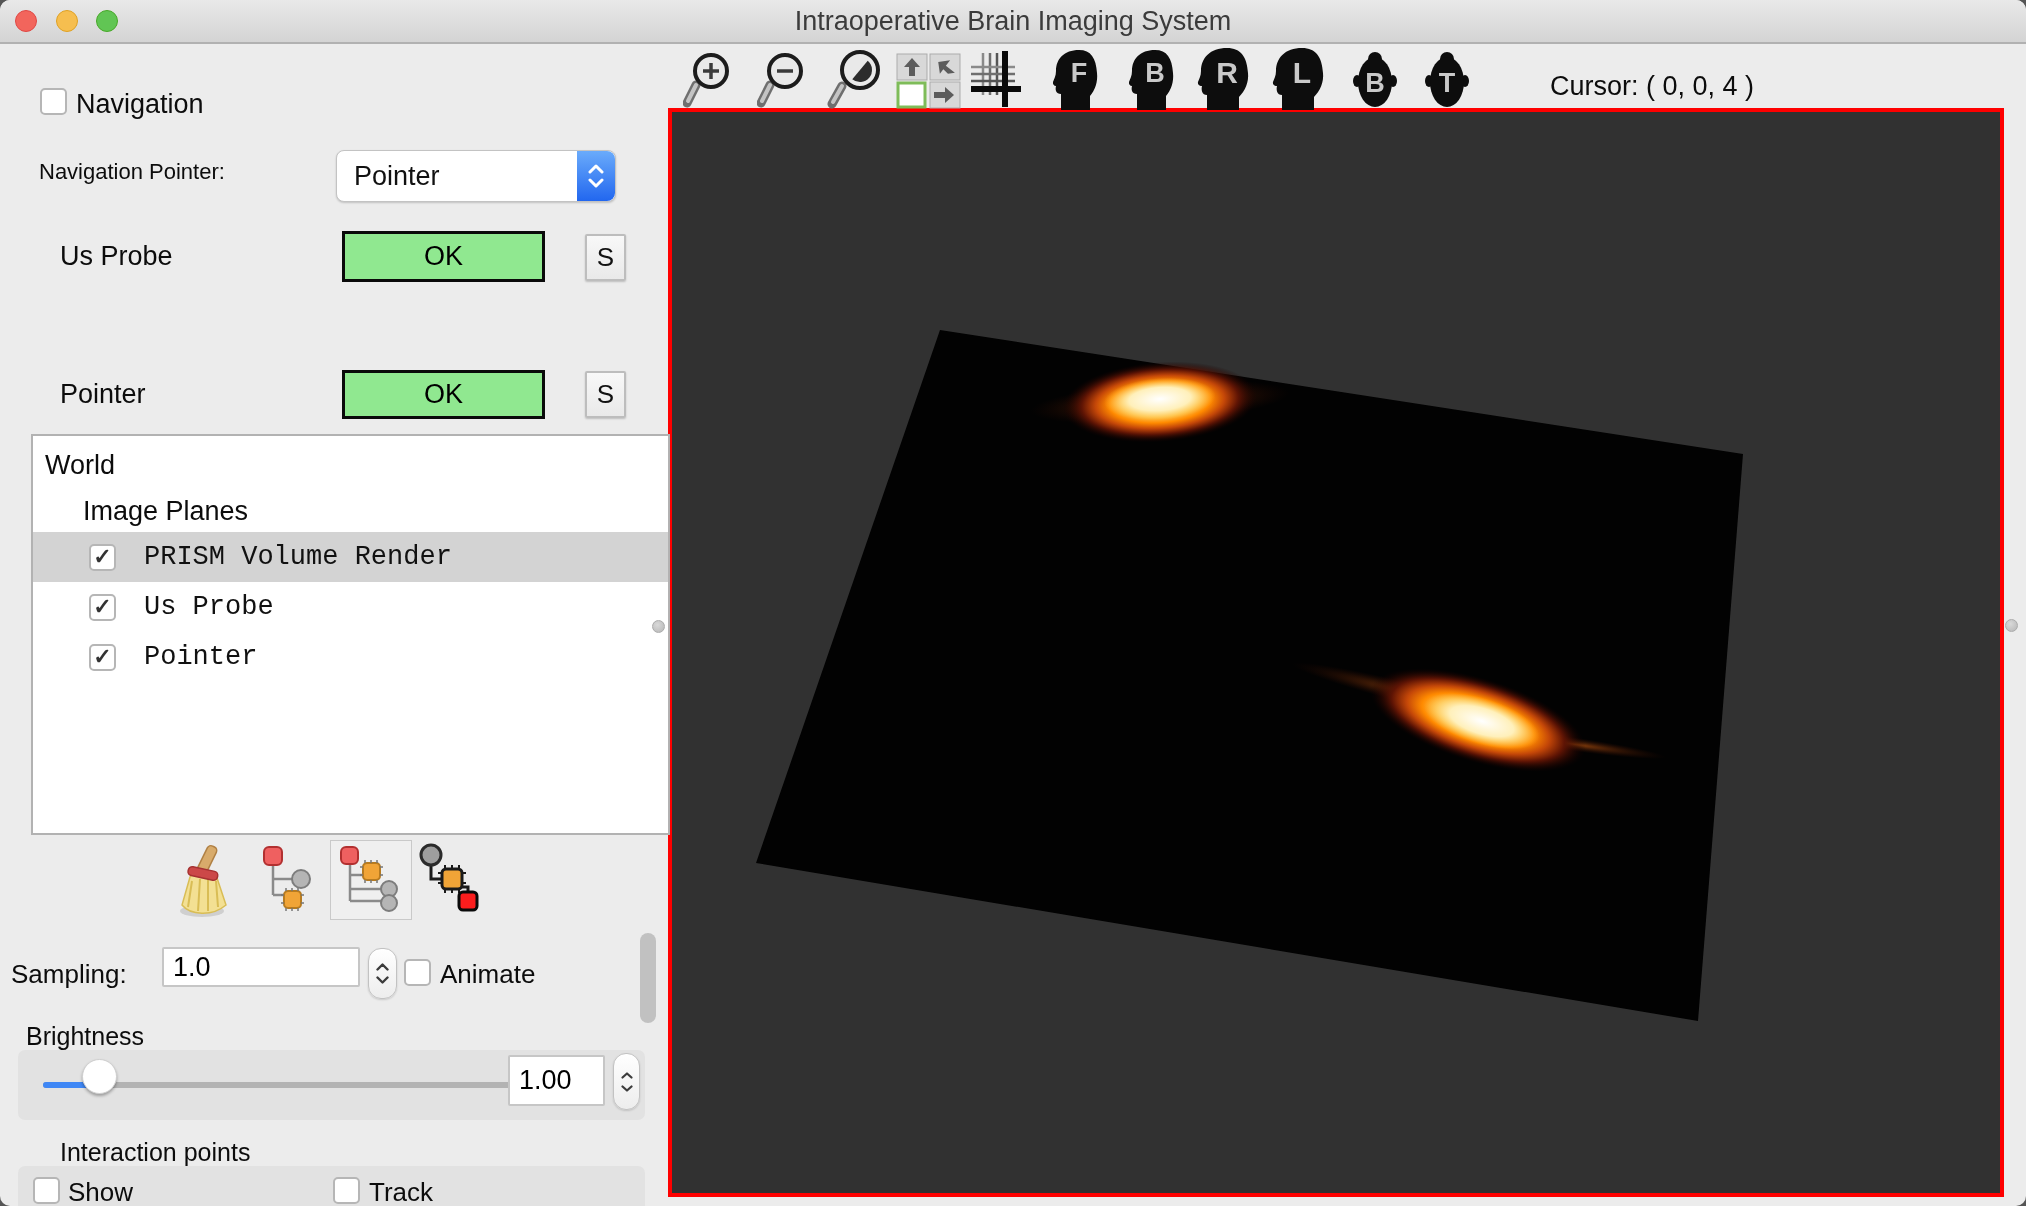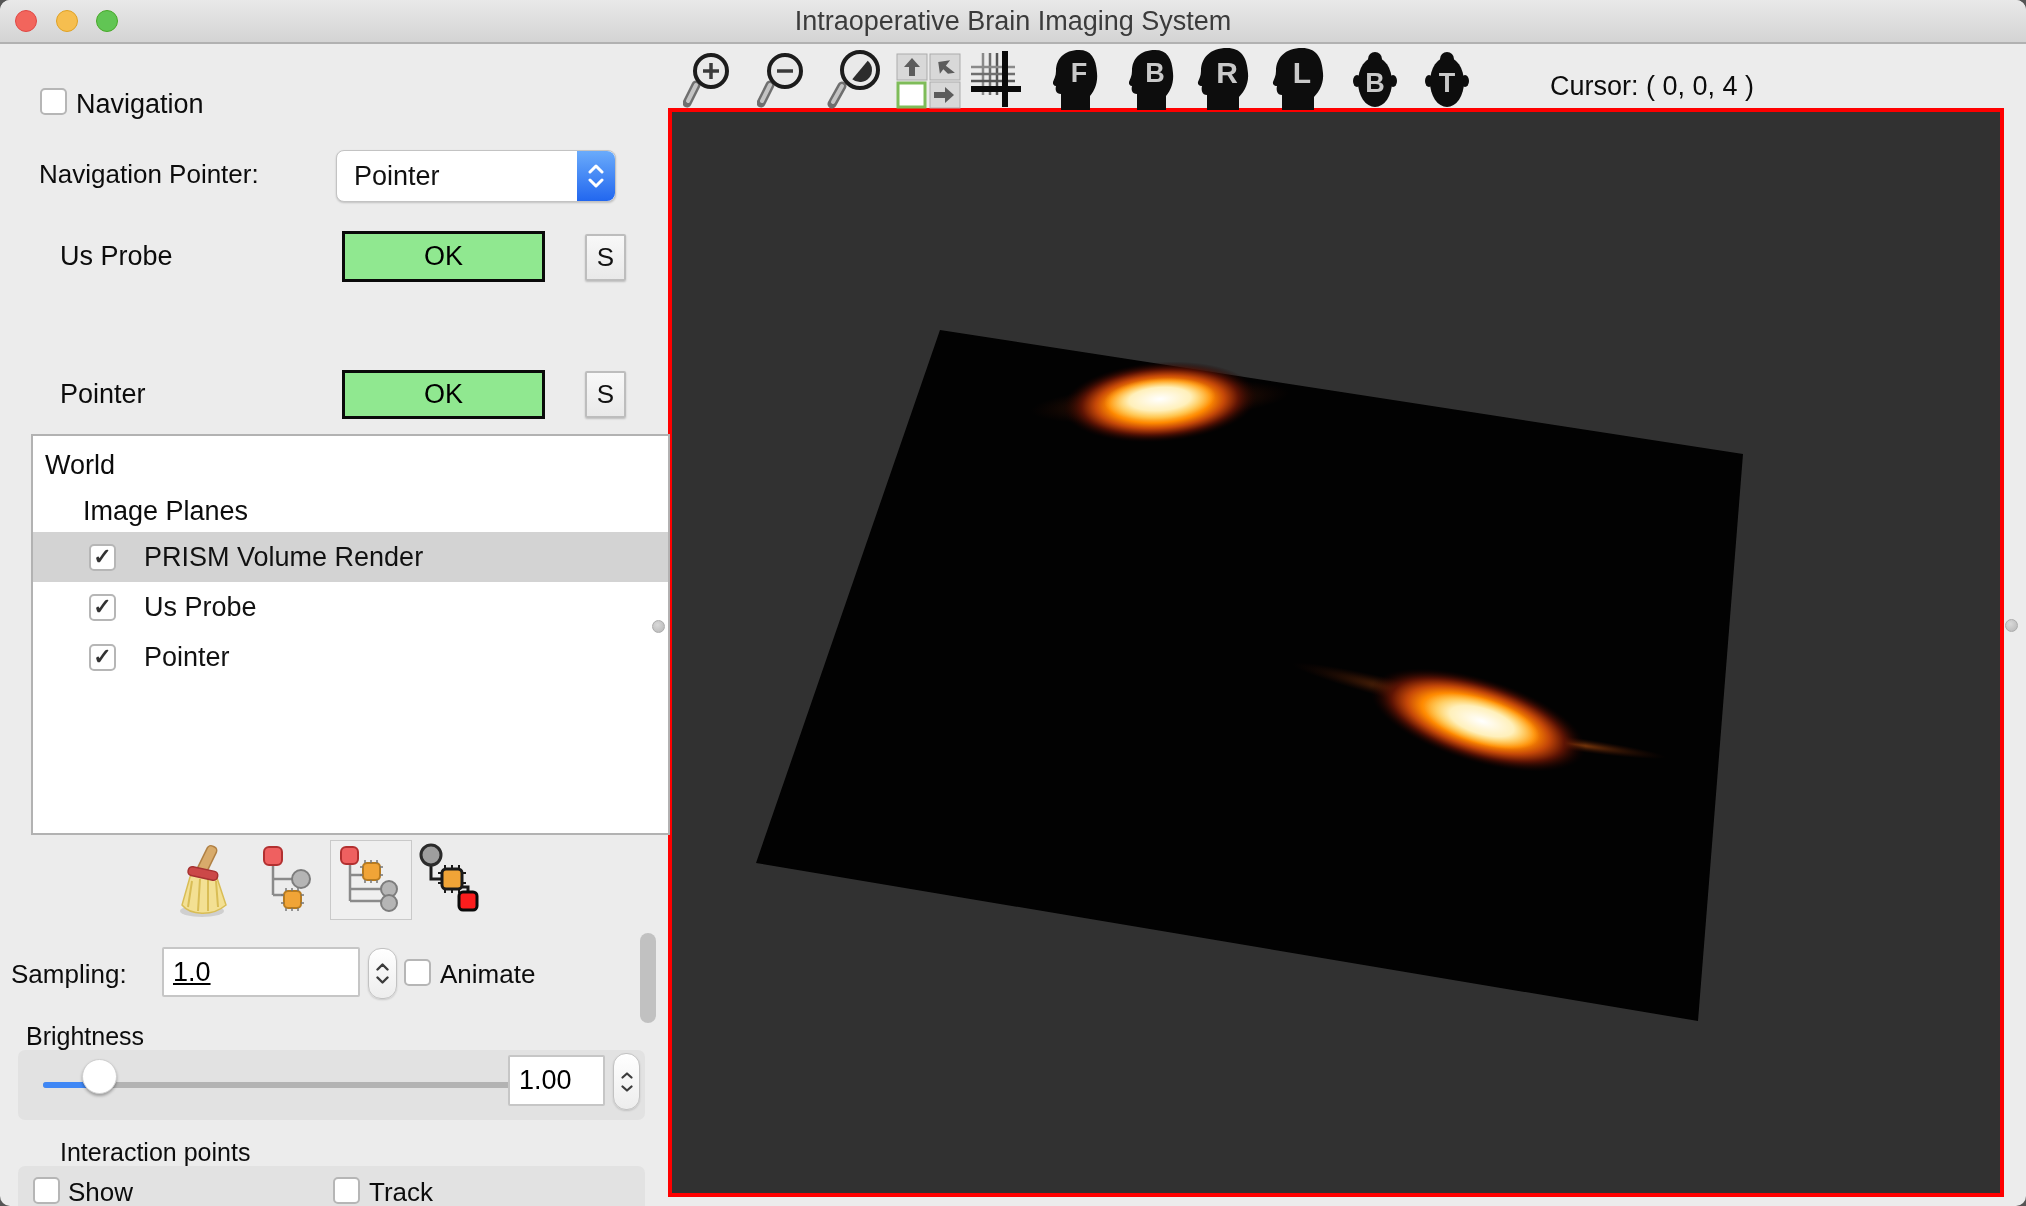--- a/index.html
+++ b/index.html
@@ -30,21 +30,21 @@
   
   #nav-pointer-select{left:336px;top:150px;width:278px;height:50px;background:#fff;border:1px solid #c3c3c3;
       border-radius:8px;box-shadow:0 1px 2px rgba(0,0,0,.18);display:flex;align-items:center;}
   #nav-pointer-select .val{font-size:27px;padding-left:17px;flex:1;}
   #nav-pointer-select .cap{width:38px;height:50px;border-radius:0 8px 8px 0;background:linear-gradient(#6aabfb,#2267ef);
       display:flex;flex-direction:column;align-items:center;justify-content:center;gap:4px;}
   
   #tree{left:10px;top:434px;width:639px;height:401px;background:#fff;border:2px solid #b2b2b2;box-sizing:border-box;margin-left:21px;}
   .trow{position:absolute;left:0;width:100%;height:50px;display:flex;align-items:center;}
   .trow .cb{margin-left:56px;background:#fff;}
-  .trow .txt{font-size:27px;margin-left:28px;}
+  .trow .txt{font-size:27px;margin-left:28px;font-family:Liberation Mono, monospace;}
   .trow.sel{background:#d3d3d3;}
   
   .groupbox{background:#e2e2e2;border-radius:7px;}
   #slider-track{left:25px;top:32px;width:474px;height:6px;background:#b3b3b3;border-radius:3px;}
   #slider-fill{left:25px;top:32px;width:48px;height:6px;background:#3f87f5;border-radius:3px;}
   #slider-thumb{left:64px;top:9px;width:35px;height:35px;background:#fff;border-radius:50%;
       border:1px solid #cfcfcf;box-shadow:0 2px 3px rgba(0,0,0,.3);box-sizing:border-box;}
   
   #view{left:668px;top:108px;width:1336px;height:1089px;border:4px solid #fe0000;box-sizing:border-box;background:#313131;}
   
@@ -184,21 +184,21 @@
     <ellipse cx="40" cy="30" rx="4" ry="6" fill="#0d0d0d"></ellipse>
     <ellipse cx="22" cy="31" rx="17" ry="25" fill="#0d0d0d"></ellipse>
     <text x="22" y="41" class="headletter">T</text>
   </svg>
 
   <div class="abs label" style="left:1550px;top:71px;">Cursor: ( 0, 0, 4 )</div>
 
   <div class="abs cb" style="left:40px;top:88px;"></div>
   <div class="abs label" style="left:76px;top:89px;">Navigation</div>
 
-  <div class="abs label" style="left:39px;top:159px;font-size:26px;">Navigation Pointer:</div>
+  <div class="abs label" style="left:39px;top:159px;font-size:22px;">Navigation Pointer:</div>
   <div class="abs" id="nav-pointer-select">
     <div class="val">Pointer</div>
     <div class="cap">
       <svg width="16" height="10" viewBox="0 0 16 10">
           <polyline points="2,8 8,2 14,8" fill="none" stroke="#fff" stroke-width="3" stroke-linecap="round" stroke-linejoin="round"></polyline>
         </svg>
       <svg width="16" height="10" viewBox="0 0 16 10">
           <polyline points="2,2 8,8 14,2" fill="none" stroke="#fff" stroke-width="3" stroke-linecap="round" stroke-linejoin="round"></polyline>
         </svg>
     </div>
@@ -268,21 +268,21 @@
 
   <svg class="abs tbicon" style="left:418px;top:843px;" width="72" height="70" viewBox="0 0 72 70">
     <path d="M13 22 L13 36 L24 36 M40 44 L50 44 L50 52" stroke="#1a1a1a" stroke-width="3" fill="none"></path>
     <circle cx="13" cy="12" r="10" fill="#9e9e9e" stroke="#2b2b2b" stroke-width="3"></circle>
     <rect x="24" y="26" width="20" height="20" rx="4" fill="#f0a437" stroke="#1a1a1a" stroke-width="3"></rect>
     <path d="M27 22 L27 26 M34 22 L34 26 M41 22 L41 26 M27 46 L27 50 M34 46 L34 50 M41 46 L41 50 M20 30 L24 30 M20 40 L24 40 M44 30 L48 30 M44 40 L48 40" stroke="#1a1a1a" stroke-width="2"></path>
     <rect x="41" y="49" width="18" height="18" rx="4" fill="#fb1d1d" stroke="#0a0a0a" stroke-width="3"></rect>
   </svg>
 
   <div class="abs label" style="left:11px;top:959px;font-size:26px;">Sampling:</div>
-  <input class="abs field" style="left: 162px; top: 947px; width: 198px; height: 50px; text-decoration: underline;" value="1.0">
+  <input class="abs field" style="left: 162px; top: 947px; width: 198px; height: 40px;" value="1.0">
   <div class="abs stepper" style="left:368px;top:948px;width:27px;height:49px;gap:5px;">
     <svg width="13" height="8" viewBox="0 0 13 8">
         <polyline points="1.5,6.5 6.5,1.5 11.5,6.5" fill="none" stroke="#3c3c3c" stroke-width="2.4" stroke-linecap="round" stroke-linejoin="round"></polyline>
       </svg>
     <svg width="13" height="8" viewBox="0 0 13 8">
         <polyline points="1.5,1.5 6.5,6.5 11.5,1.5" fill="none" stroke="#3c3c3c" stroke-width="2.4" stroke-linecap="round" stroke-linejoin="round"></polyline>
       </svg>
   </div>
   <div class="abs cb" style="left:404px;top:959px;"></div>
   <div class="abs label" style="left:440px;top:959px;font-size:26px;">Animate</div>

